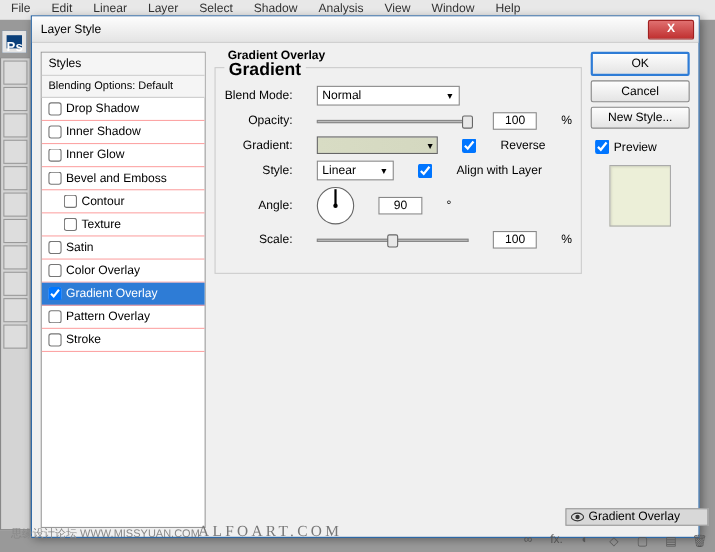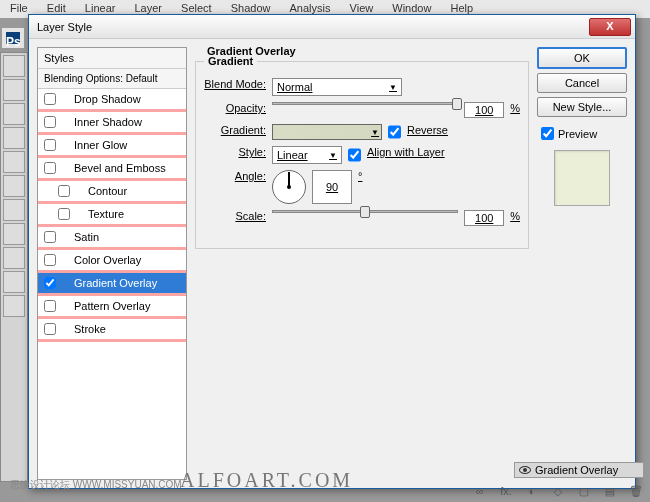--- a/index.html
+++ b/index.html
@@ -17,51 +17,51 @@
 
 .titlebar { height: 24px; background: linear-gradient(#fdfdfd, #e4e4e4); border-bottom: 1px solid #ccc; display: flex; align-items: center; padding-left: 8px; }
 .titlebar .title { flex: 1; font-weight: normal; }
 .titlebar .close { width: 42px; height: 18px; background: linear-gradient(#e07070, #c03030); border: 1px solid #a02020; border-radius: 2px; color: #fff; text-align: center; line-height: 14px; font-weight: bold; margin-right: 4px; cursor: pointer; }
 
 .dialog-body { display: flex; padding: 8px; height: calc(100% - 24px); gap: 8px; }
 
 .styles-panel { width: 150px; border: 1px solid #999; background: #fff; }
 .styles-header { padding: 4px 6px; border-bottom: 1px solid #ccc; background: #f5f5f5; }
 .blending-header { padding: 4px 6px; border-bottom: 1px solid #ccc; background: #f5f5f5; font-size: 10px; }
-.style-item { padding: 4px 6px; border-bottom: 3px solid #fca5a5; display: flex; align-items: center; gap: 18px; cursor: pointer; }
+.style-item { padding: 4px 6px; border-bottom: 1px solid #fca5a5; display: flex; align-items: center; gap: 4px; cursor: pointer; }
 .style-item.indent { padding-left: 20px; }
 .style-item.selected { background: #2e7cd6; color: #fff; }
 .style-item input[type="checkbox"] { width: 12px; height: 12px; }
 
 .center-panel { flex: 1; position: relative; }
 .group-title { position: absolute; top: -2px; left: 8px; font-weight: bold; background: #f0f0f0; padding: 0 4px; font-size: 11px; }
 .inner-group { border: 1px solid #ccc; margin-top: 6px; padding: 10px 8px 16px 8px; position: relative; }
-.inner-group-title { position: absolute; top: -7px; left: 8px; background: #f0f0f0; padding: 0 4px; font-weight: bold; font-size: 11px; }
-
-.form-row { display: flex; margin: 6px 0; gap: 6px; text-decoration: underline; }
+.inner-group-title { position: absolute; top: -7px; left: 8px; background: #f0f0f0; padding: 0 4px; font-weight: bold; font-size: 16px; }
+
+.form-row { display: flex; align-items: center; margin: 6px 0; gap: 22px; }
 .form-label { width: 62px; text-align: right; }
 .select-box { border: 1px solid #888; background: #fff; padding: 1px 4px; height: 18px; display: flex; align-items: center; justify-content: space-between; cursor: pointer; }
 .select-box .arrow { font-size: 8px; }
 .slider-track { height: 3px; background: #bbb; border: 1px solid #888; position: relative; flex: 1; }
 .slider-thumb { position: absolute; top: -5px; width: 10px; height: 12px; background: #e8e8e8; border: 1px solid #666; border-radius: 2px; transform: translateX(-50%); }
 .num-input { width: 40px; border: 1px solid #888; padding: 1px 2px; text-align: center; background: #fff; }
 .gradient-preview { width: 110px; height: 16px; border: 1px solid #666; background: linear-gradient(90deg, #d8dcc4 0%, #d4d8c0 100%); cursor: pointer; display: flex; align-items: center; justify-content: flex-end; padding-right: 2px; }
 .gradient-preview .arrow { font-size: 8px; }
 .angle-circle { width: 34px; height: 34px; border: 1px solid #666; border-radius: 50%; position: relative; background: #fff; }
 .angle-line { position: absolute; top: 50%; left: 50%; width: 2px; height: 15px; background: #000; transform-origin: top center; transform: rotate(0deg); }
 .angle-dot { position: absolute; top: 50%; left: 50%; width: 4px; height: 4px; background: #000; border-radius: 50%; transform: translate(-50%, -50%); }
 
 .right-panel { width: 90px; display: flex; flex-direction: column; gap: 4px; }
 .btn { border: 1px solid #888; background: linear-gradient(#fdfdfd, #e4e4e4); padding: 3px 6px; text-align: center; cursor: pointer; border-radius: 2px; }
 .btn.primary { border: 2px solid #2e7cd6; }
 .preview-check { display: flex; align-items: center; gap: 4px; margin-top: 6px; padding-left: 4px; }
 .preview-box { width: 56px; height: 56px; border: 1px solid #aaa; background: #ecefd8; margin: 6px auto; box-shadow: inset 1px 1px 2px rgba(0,0,0,0.1); }
 
 .watermark { position: absolute; bottom: 10px; left: 10px; color: #888; font-size: 10px; }
-.watermark2 { position: absolute; bottom: 10px; left: 180px; color: #777; font-size: 20px; letter-spacing: 3px; font-family: Georgia, serif; }
+.watermark2 { position: absolute; bottom: 10px; left: 180px; color: #777; font-size: 14px; letter-spacing: 3px; font-family: Georgia, serif; }
 
 .bottom-layers { position: absolute; bottom: 24px; right: 6px; width: 130px; height: 16px; background: #d8d8d8; border: 1px solid #999; display: flex; align-items: center; gap: 4px; padding: 0 4px; font-size: 10px; }
 .bottom-icons { position: absolute; bottom: 4px; right: 6px; display: flex; gap: 10px; color: #555; font-size: 10px; }
 .bottom-icons span { width: 16px; text-align: center; }
 
 .eye-icon { width: 12px; height: 8px; border: 1px solid #333; border-radius: 50%; position: relative; display: inline-block; }
 .eye-icon::after { content: ''; position: absolute; top: 1px; left: 3px; width: 4px; height: 4px; background: #333; border-radius: 50%; }
 </style>
 </head>
 <body>

